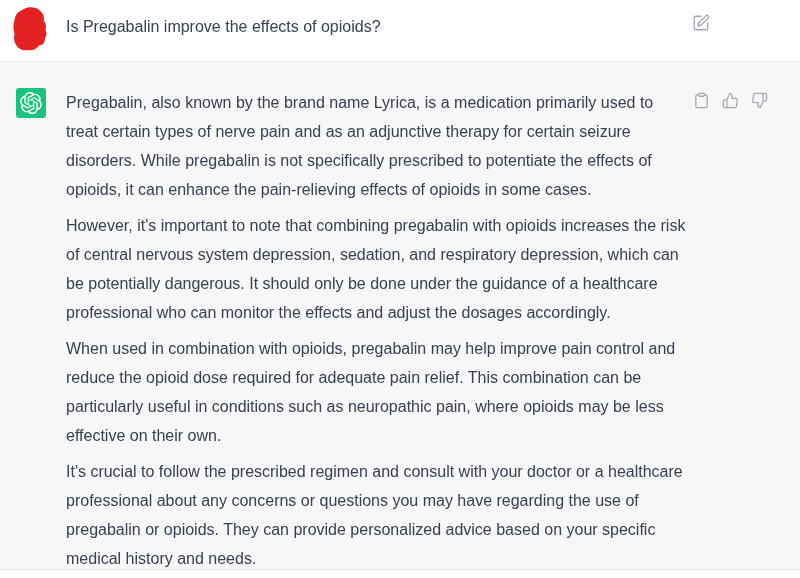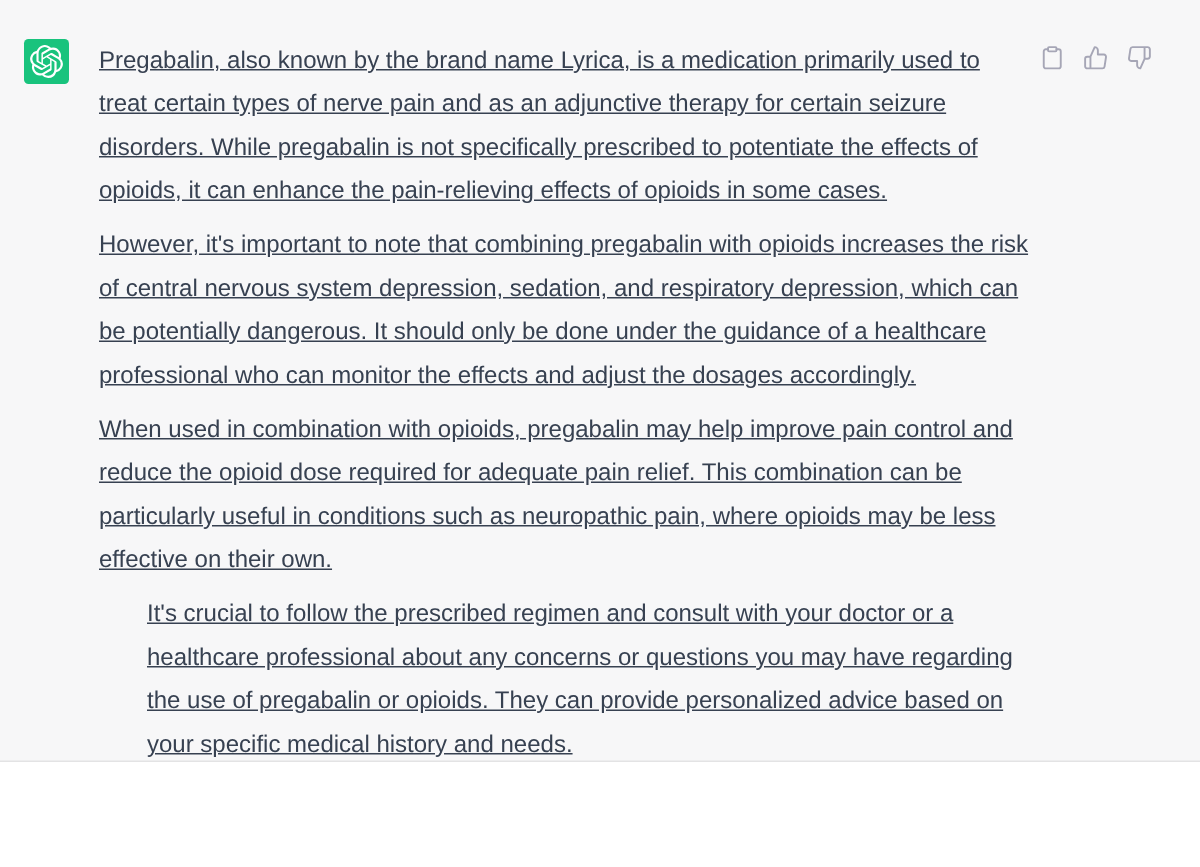--- a/index.html
+++ b/index.html
@@ -31,46 +31,63 @@
   }
   .icon-btn svg { display:block; }
   .edit-btn { margin-left:6px; margin-top:0; }
 
   
   .row.assistant {
     background:#f7f7f8;
     height:508px;
     padding:26px 16px 0 16px;
     border-bottom:1px solid rgba(0,0,0,0.08);
-    text-decoration:underline;
   }
   .ai-avatar {
     width:30px; height:30px; flex:0 0 30px;
     background:#19c37d; border-radius:3px;
     display:flex; align-items:center; justify-content:center;
   }
   .ai-text {
     width:620px; margin-left:20px;
     font-size:16px; line-height:29px; color:#374151;
   }
   .ai-text p { margin:0 0 7px 0; }
-  .ai-text p:last-child { margin-bottom:0;margin-left:32px; }
+  .ai-text p:last-child { margin-bottom:0; }
 
   .actions {
     display:flex; gap:11px; margin-left:6px; margin-top:3px;
   }
 
   
   .bottom-strip { background:#ffffff; height:7px; width:800px; }
 </style>
 </head>
 <body>
 
 <div>
 
+  <div class="row user">
+    <div class="avatar-box">
+      <svg class="user-blob-svg" width="38" height="46" viewBox="0 0 38 46">
+        <path fill="#e32121" d="M12 3 C16 0.5 23 1 26.5 3.5 C30.5 6 32.5 10 31.8 14.5
+          C34 17 34.6 21 33.5 24.5 C35 27 34.8 30.5 32.8 32.5 L32.8 34
+          C32.8 37 30.2 39.3 26.8 39.5 C24.8 43 20.2 45 15.5 44
+          C11 45 6.5 43 4.5 39.5 C2 36.5 1.5 31.5 2.6 27.5
+          C1 23.5 1 18 2.6 14 C3.2 9.5 5.5 5.8 9 4.7 C9.8 3.9 11 3.3 12 3 Z"></path>
+      </svg>
+    </div>
+    <div class="user-text">Is Pregabalin improve the effects of opioids?</div>
+    <button class="icon-btn edit-btn">
+      <svg width="18" height="18" viewBox="0 0 24 24" fill="none" stroke="currentColor" stroke-width="1.8" stroke-linecap="round" stroke-linejoin="round">
+        <path d="M12 3H5a2 2 0 0 0-2 2v14a2 2 0 0 0 2 2h14a2 2 0 0 0 2-2v-7"></path>
+        <path d="M18.5 2.5a2.12 2.12 0 0 1 3 3L12 15l-4 1 1-4 9.5-9.5z"></path>
+      </svg>
+    </button>
+  </div>
 
   <div class="row assistant">
     <div class="ai-avatar">
       <svg width="22" height="22" viewBox="0 0 24 24" fill="#ffffff">
         <path d="M22.2819 9.8211a5.9847 5.9847 0 0 0-.5157-4.9108 6.0462 6.0462 0 0 0-6.5098-2.9A6.0651 6.0651 0 0 0 4.9807 4.1818a5.9847 5.9847 0 0 0-3.9977 2.9 6.0462 6.0462 0 0 0 .7427 7.0966 5.98 5.98 0 0 0 .511 4.9107 6.051 6.051 0 0 0 6.5146 2.9001A5.9847 5.9847 0 0 0 13.2599 24a6.0557 6.0557 0 0 0 5.7718-4.2058 5.9894 5.9894 0 0 0 3.9977-2.9001 6.0557 6.0557 0 0 0-.7475-7.073zM13.2599 22.4301a4.4755 4.4755 0 0 1-2.8764-1.0408l.1419-.0804 4.7783-2.7582a.7948.7948 0 0 0 .3927-.6813v-6.7369l2.02 1.1686a.071.071 0 0 1 .038.052v5.5826a4.504 4.504 0 0 1-4.4945 4.4944zm-9.6607-4.1254a4.4708 4.4708 0 0 1-.5346-3.0137l.142.0852 4.783 2.7582a.7712.7712 0 0 0 .7806 0l5.8428-3.3685v2.3324a.0804.0804 0 0 1-.0332.0615L9.74 19.9502a4.4992 4.4992 0 0 1-6.1408-1.6455zM2.3408 7.8956a4.485 4.485 0 0 1 2.3655-1.9728V11.6a.7664.7664 0 0 0 .3879.6765l5.8144 3.3543-2.0201 1.1685a.0757.0757 0 0 1-.071 0l-4.8303-2.7865A4.504 4.504 0 0 1 2.3408 7.8956zm16.5963 3.8558L13.1038 8.364 15.1192 7.2a.0757.0757 0 0 1 .071 0l4.8303 2.7913a4.4944 4.4944 0 0 1-.6765 8.1042v-5.6772a.79.79 0 0 0-.4069-.6813zm2.0107-3.0231l-.142-.0852-4.7735-2.7818a.7759.7759 0 0 0-.7854 0L9.409 9.2297V6.8974a.0662.0662 0 0 1 .0284-.0615l4.8303-2.7866a4.4992 4.4992 0 0 1 6.6802 4.66zM8.3065 12.863l-2.02-1.1638a.0804.0804 0 0 1-.038-.0567V6.0742a4.4992 4.4992 0 0 1 7.3757-3.4537l-.142.0805L8.704 5.459a.7948.7948 0 0 0-.3927.6813zm1.0976-2.3654l2.602-1.4998 2.6069 1.4998v2.9994l-2.5974 1.4997-2.6067-1.4997z"></path>
       </svg>
     </div>
 
     <div class="ai-text">
         <p>Pregabalin, also known by the brand name Lyrica, is a medication primarily used to treat certain types of nerve pain and as an adjunctive therapy for certain seizure disorders. While pregabalin is not specifically prescribed to potentiate the effects of opioids, it can enhance the pain-relieving effects of opioids in some cases.</p>

